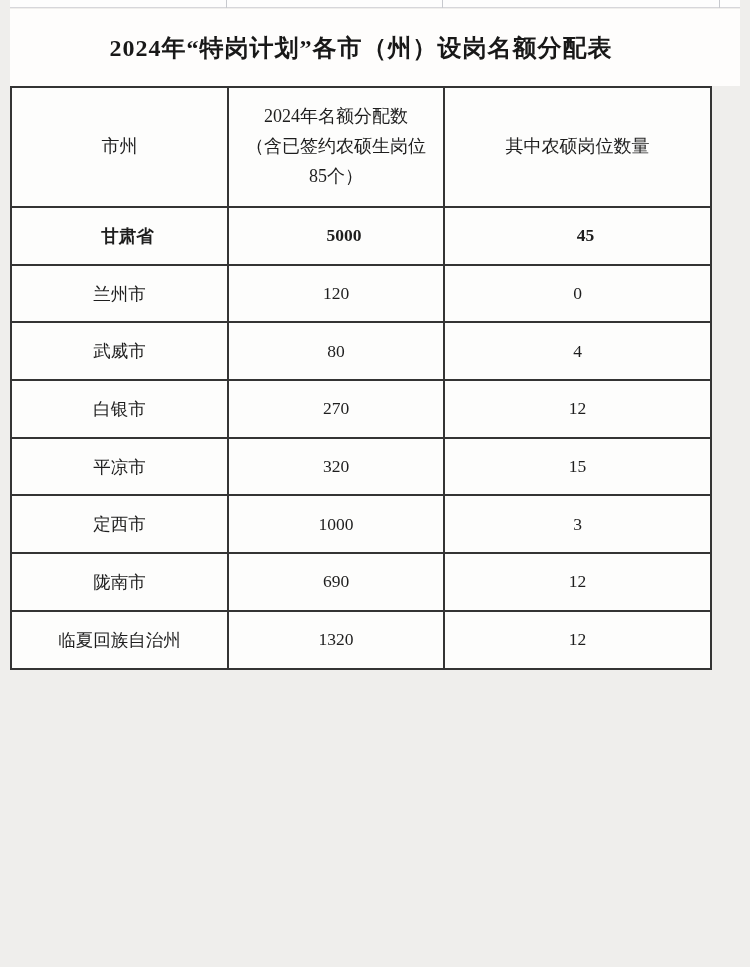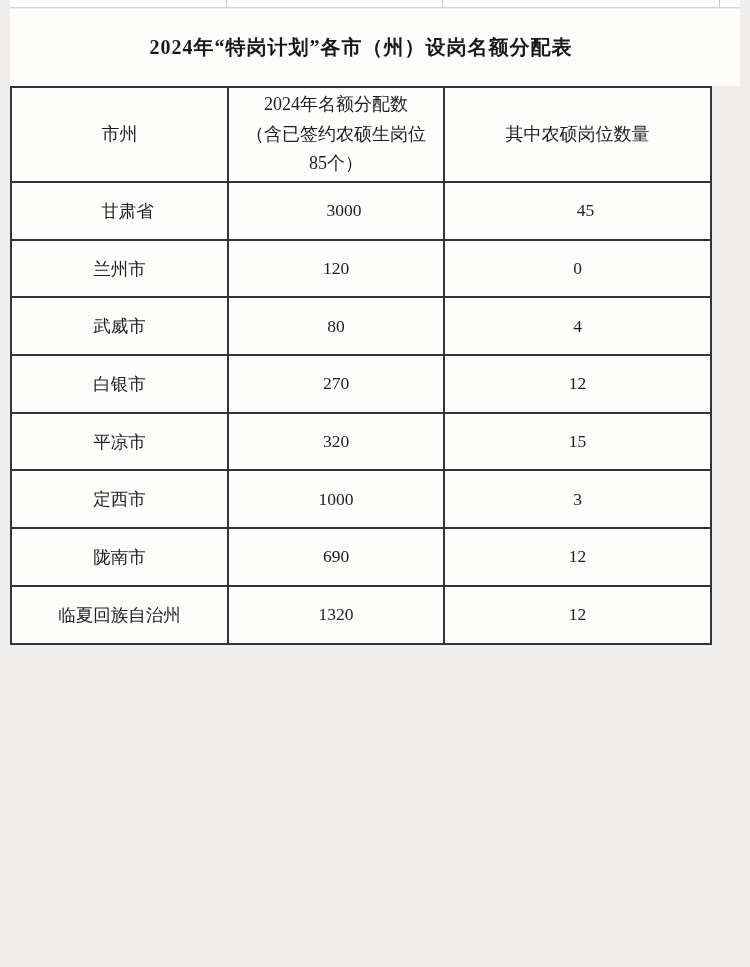--- a/index.html
+++ b/index.html
@@ -33,21 +33,21 @@
   .title-banner {
     position: absolute;
     left: 10px; top: 9px;
     width: 730px; height: 77px;
     background: #fefdfc;
     display: flex;
     align-items: center;
     justify-content: center;
   }
   .title-banner h1 {
-    font-size: 20px;
+    font-size: 24px;
     font-weight: 700;
     letter-spacing: 1px;
     color: #181818;
     padding-right: 28px;
   }
 
   table.alloc {
     position: absolute;
     left: 10px; top: 86px;
     border-collapse: collapse;
@@ -60,27 +60,27 @@
     vertical-align: middle;
     font-size: 17.5px;
     font-weight: 400;
     color: #1e1e1e;
   }
   table.alloc col.c1 { width: 217px; }
   table.alloc col.c2 { width: 216px; }
   table.alloc col.c3 { width: 267px; }
 
   table.alloc thead th {
-    height: 95px;
+    height: 120px;
     white-space: pre-line;
     line-height: 1.65;
     font-size: 18px;
   }
   table.alloc tbody td { height: 57.7px; }
-  table.alloc tr.bold-row td { font-weight: 400; padding-left: 16px; }
+  table.alloc tr.bold-row td { font-weight: 700; padding-left: 16px; }
 
   .num { font-family: "Liberation Serif", "DejaVu Serif", serif; }
 </style>
 </head>
 <body>
 
 <div class="page">
 
   <div class="top-strip">
     <div class="vline v1"></div>
@@ -103,21 +103,21 @@
         <th>市州</th>
         <th>2024年名额分配数
 （含已签约农硕生岗位
 85个）</th>
         <th>其中农硕岗位数量</th>
       </tr>
     </thead>
     <tbody>
       <tr class="bold-row">
         <td>甘肃省</td>
-        <td class="num">3000</td>
+        <td class="num">5000</td>
         <td class="num">45</td>
       </tr>
       <tr>
         <td>兰州市</td>
         <td class="num">120</td>
         <td class="num">0</td>
       </tr>
       <tr>
         <td>武威市</td>
         <td class="num">80</td>

